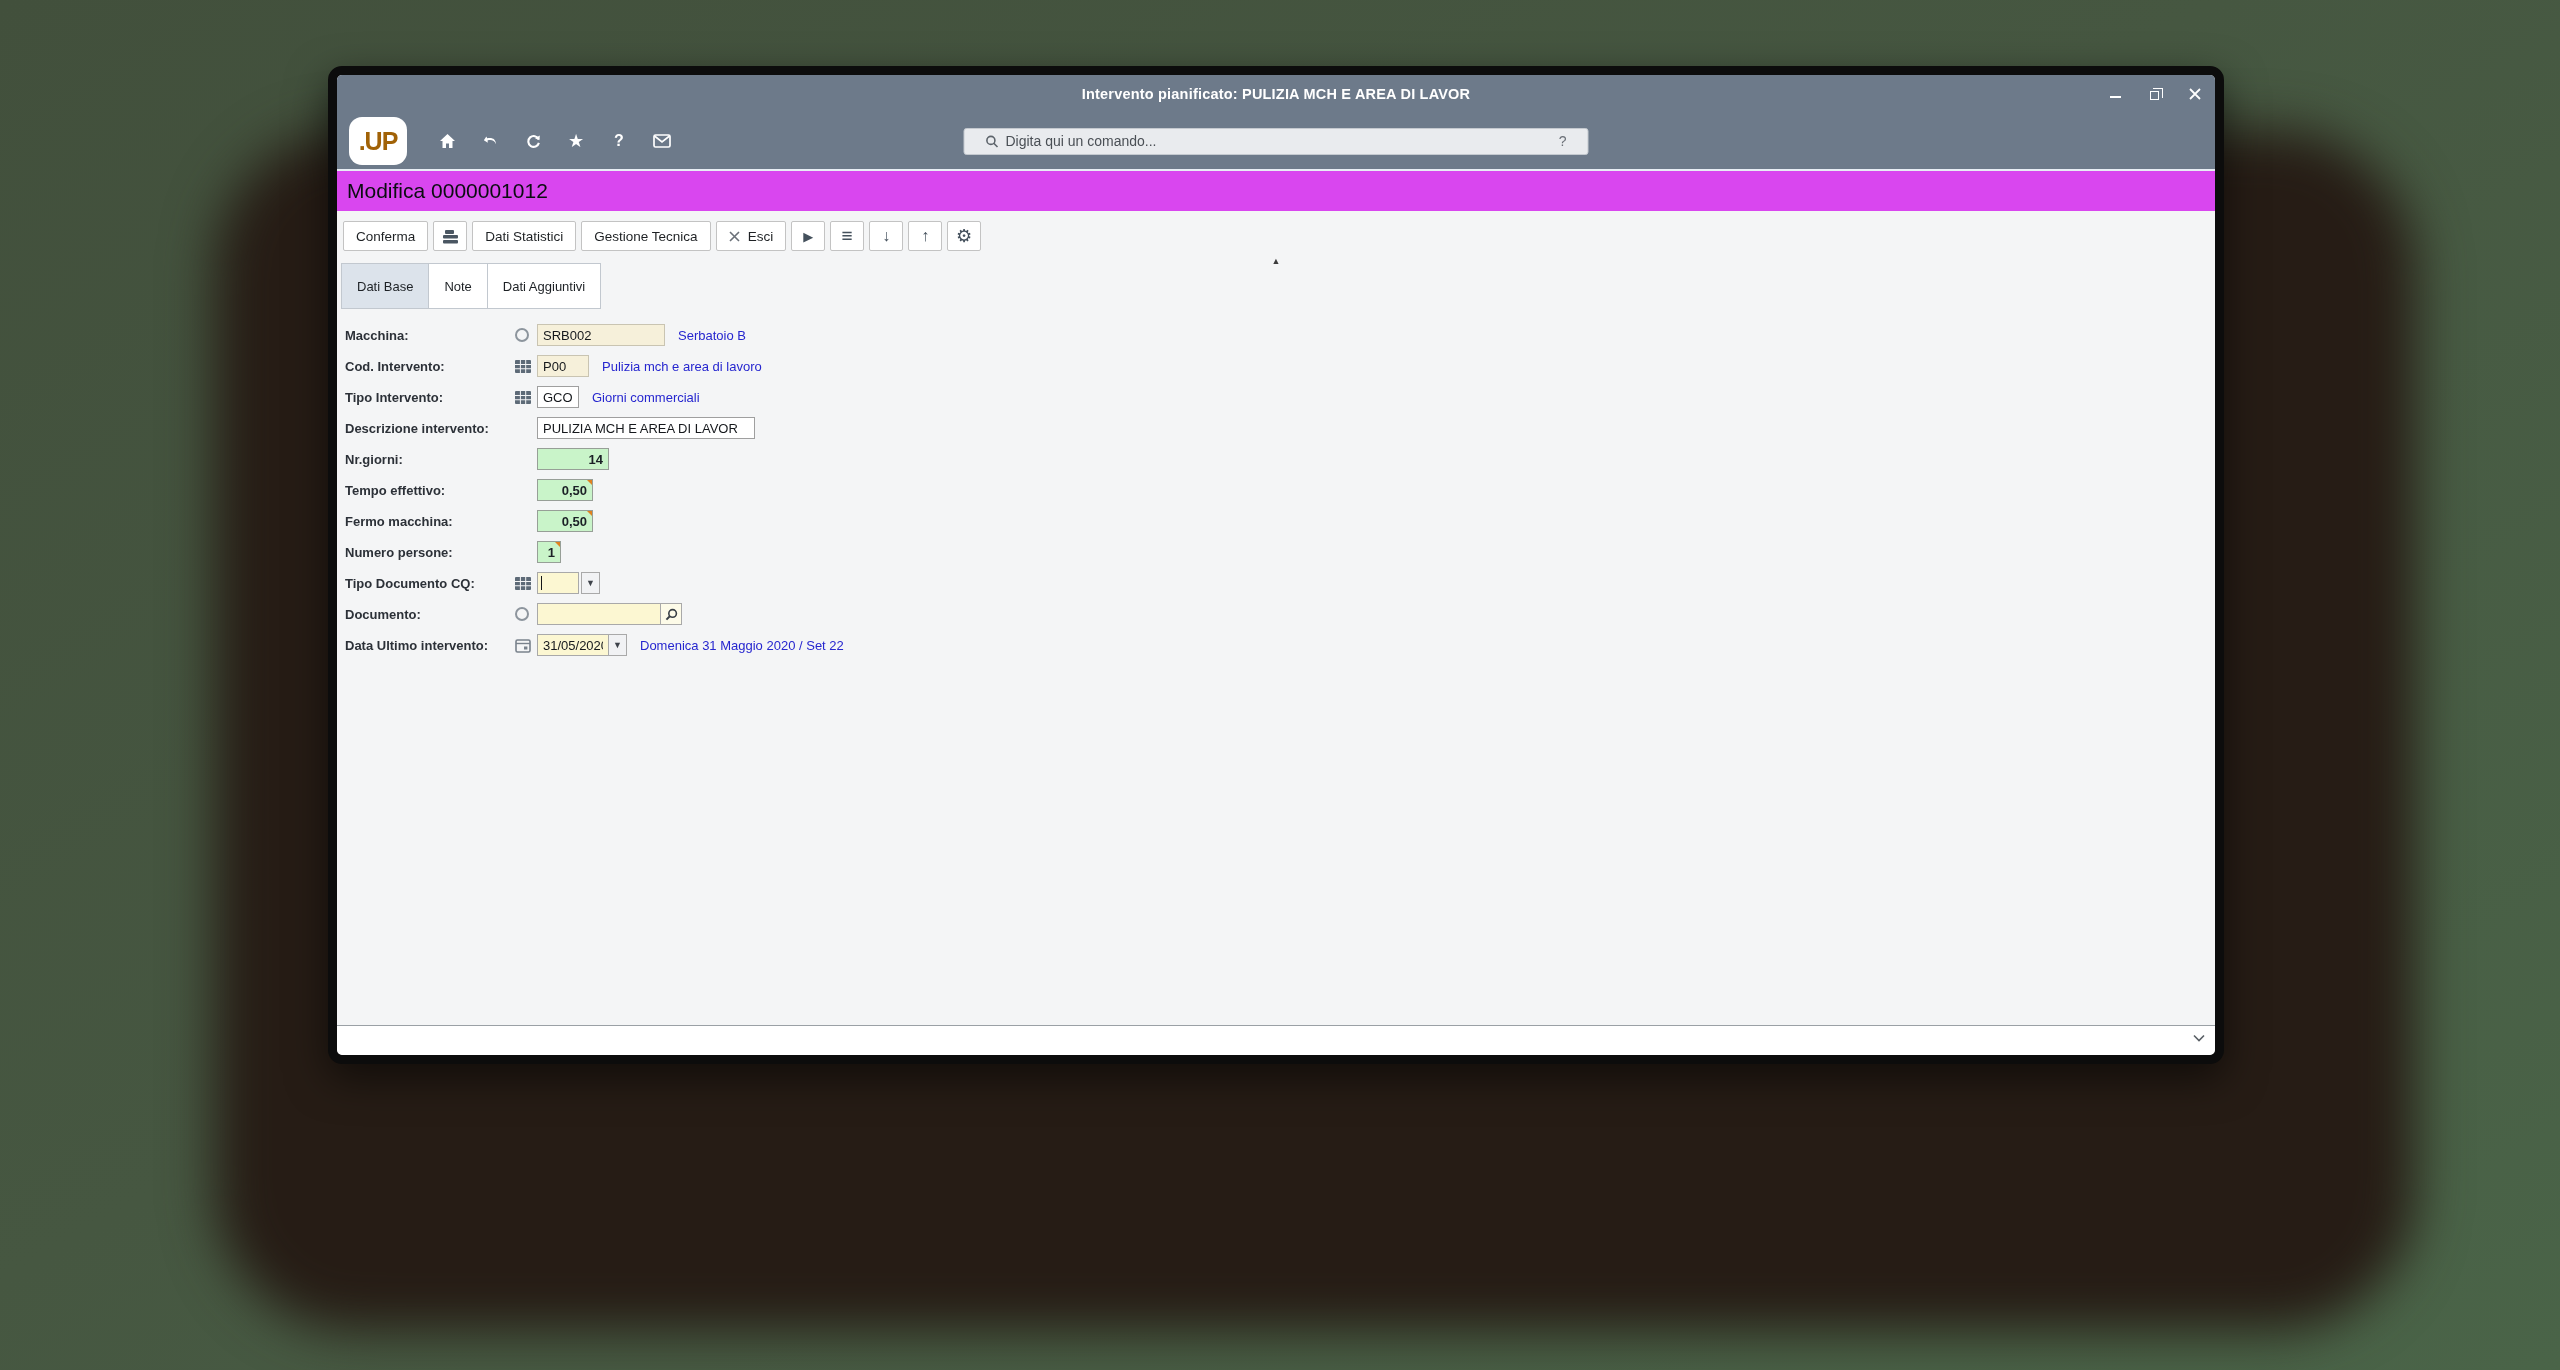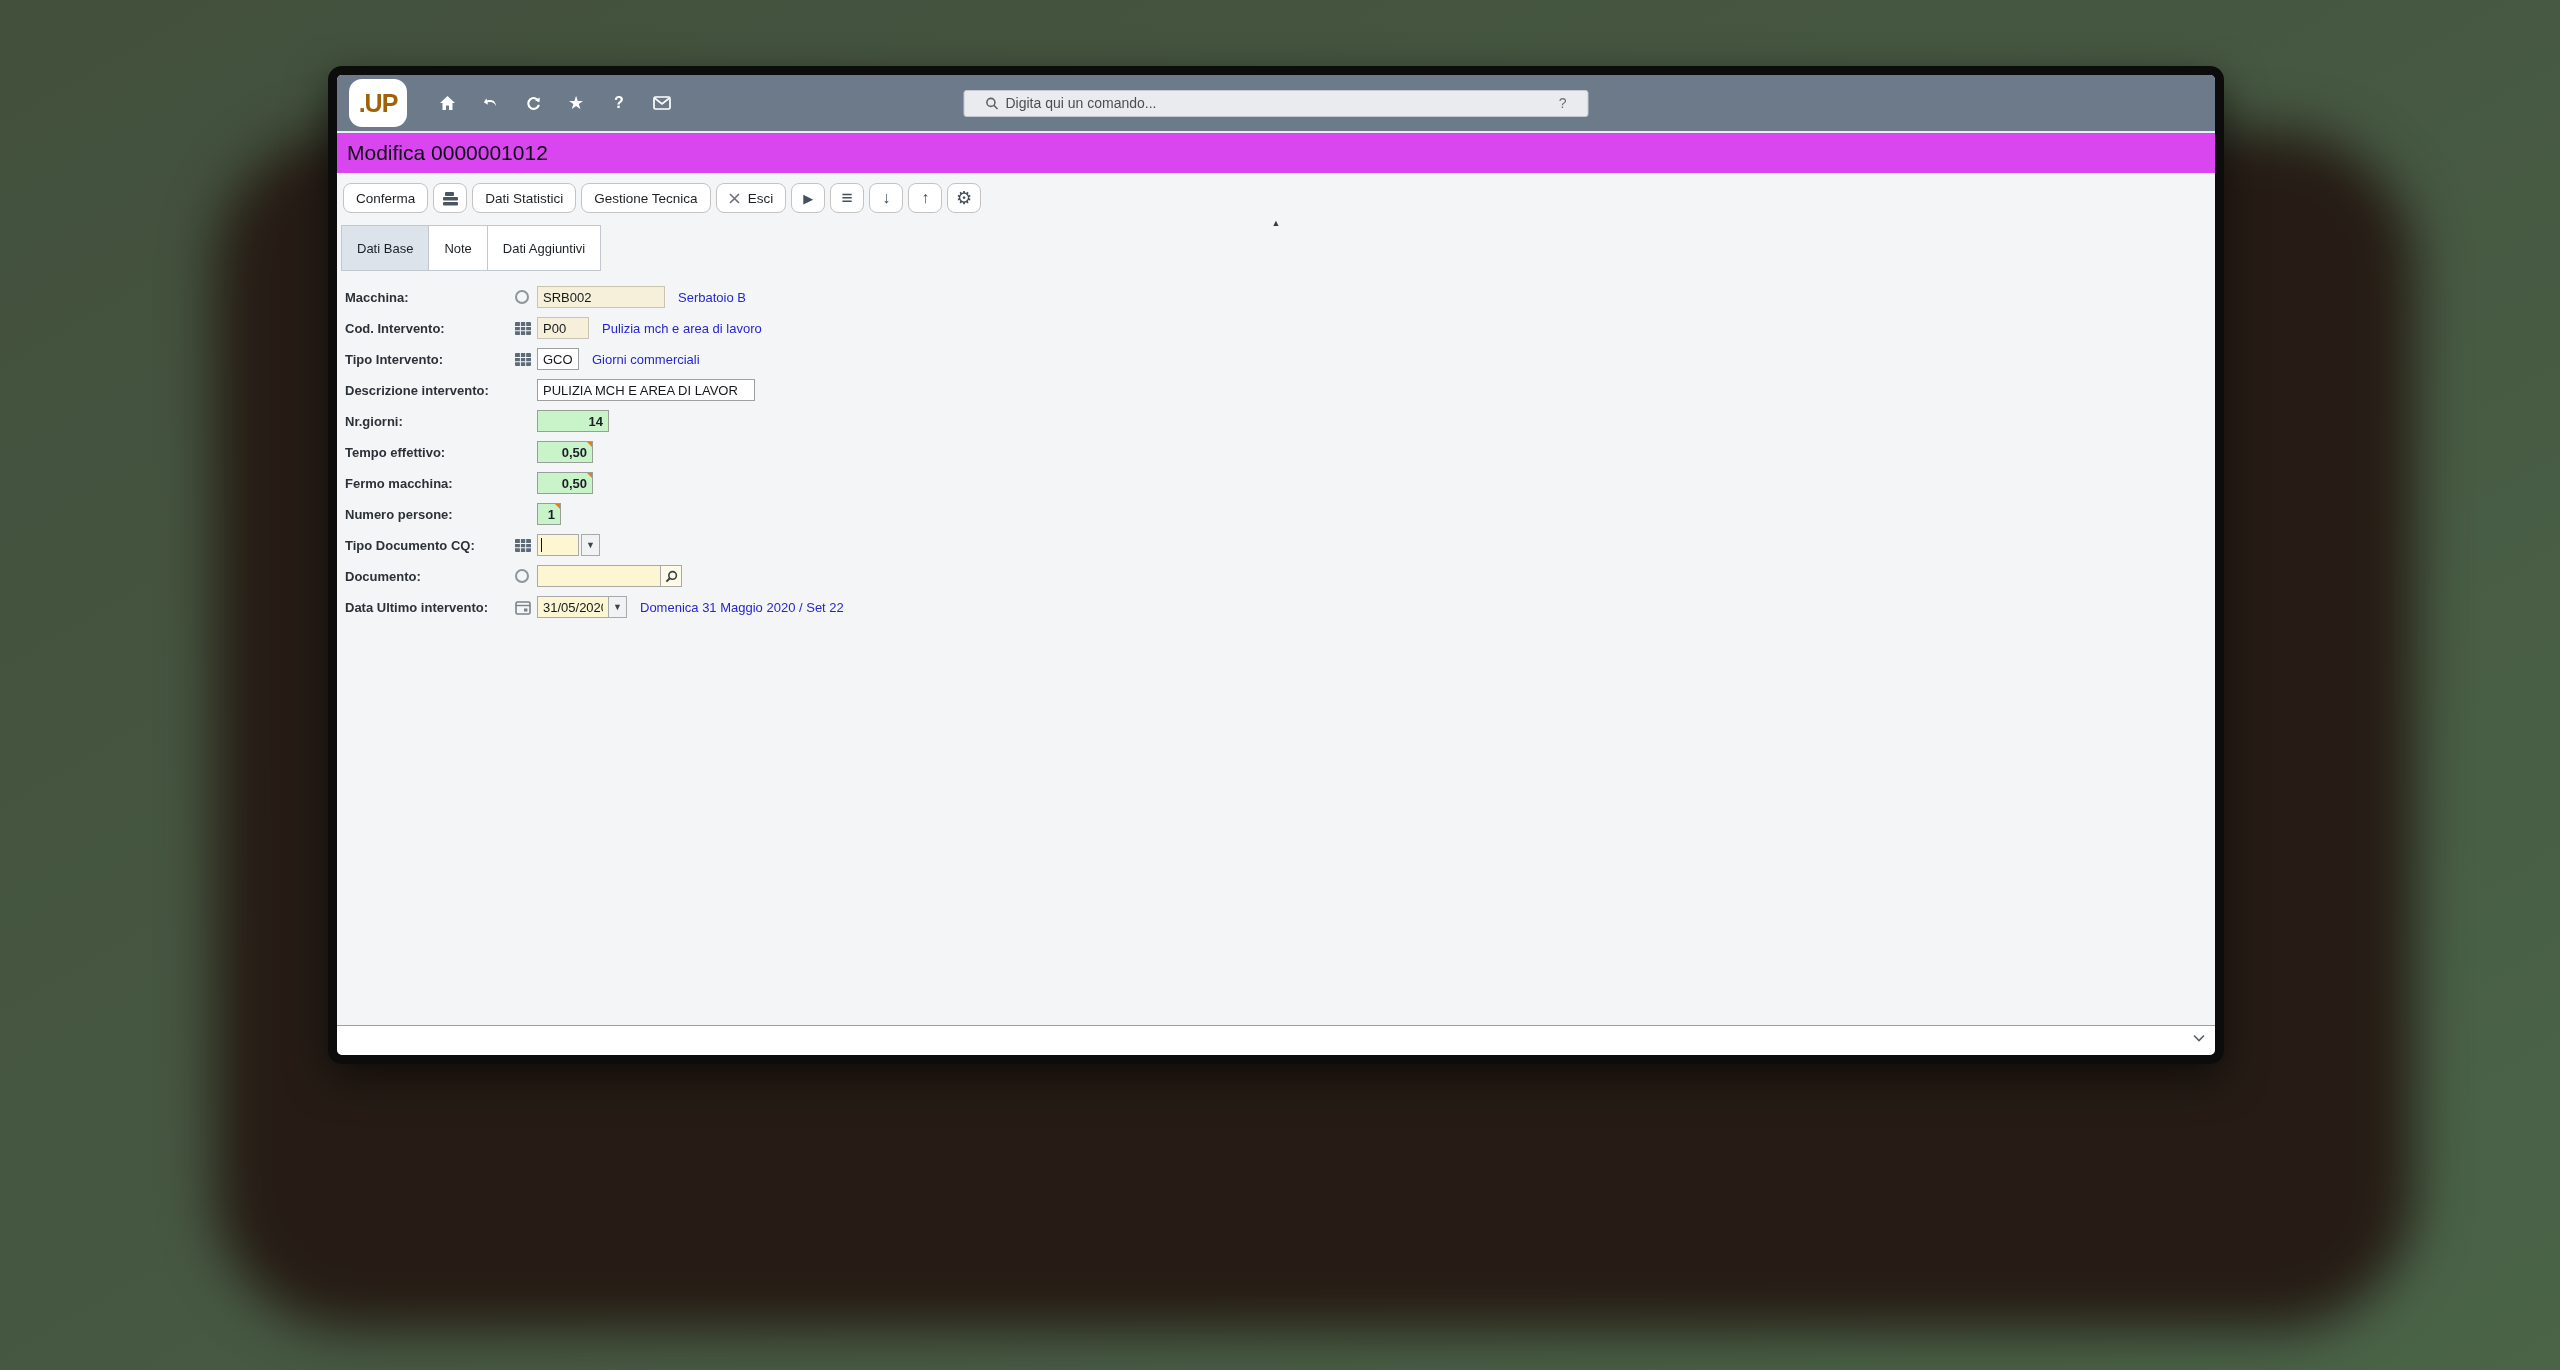--- a/index.html
+++ b/index.html
@@ -66,21 +66,21 @@
   
   .page-header {
     height:42px; background:#d946ef; border-top:2px solid #e7edf4;
     display:flex; align-items:center; padding-left:10px;
     font-size:21px; color:#0a0d10;
   }
 
   
   .ribbon { padding:10px 6px 12px 6px; display:flex; gap:5px; position:relative; }
   .rbtn {
-    height:30px; background:#fff; border:1px solid #c3c3c3; border-radius:8px;
+    height:30px; background:#fff; border:1px solid #c3c3c3; border-radius:2px;
     display:flex; align-items:center; gap:8px; padding:0 12px;
     font-family:"Liberation Sans", sans-serif; font-size:13.5px; color:#1e2124; cursor:default;
   }
   .rbtn.icon-only { width:34px; padding:0; justify-content:center; color:#44505c; font-size:16px; }
   .collapse-handle {
     position:absolute; left:50%; transform:translateX(-50%); bottom:-3px;
     font-size:9px; color:#3c3c3c; line-height:1;
   }
 
   
@@ -134,20 +134,36 @@
 
   svg { display:block; }
 </style>
 </head>
 <body>
 
 <div class="shadow-blob"></div>
 
 <div class="app-window">
 
+  <div class="titlebar">
+    <div class="title">Intervento pianificato: PULIZIA MCH E AREA DI LAVOR</div>
+    <div class="win-controls">
+      <div class="wc wc-min">
+          <i></i>
+        </div>
+      <div class="wc wc-restore">
+          <i></i>
+        </div>
+      <div class="wc">
+        <svg width="12" height="12" viewBox="0 0 12 12">
+            <path d="M1 1 L11 11 M11 1 L1 11" stroke="#fff" stroke-width="1.8"></path>
+          </svg>
+      </div>
+    </div>
+  </div>
 
   <div class="topbar">
     <div class="logo">.UP</div>
 
     <div class="nav-icons">
       <span class="nav-ic">
         <svg width="17" height="16" viewBox="0 0 17 16">
             <path d="M8.5 1 L16 8 H13.5 V15 H10 V10.5 H7 V15 H3.5 V8 H1 Z" fill="#fff"></path>
           </svg>
       </span>

